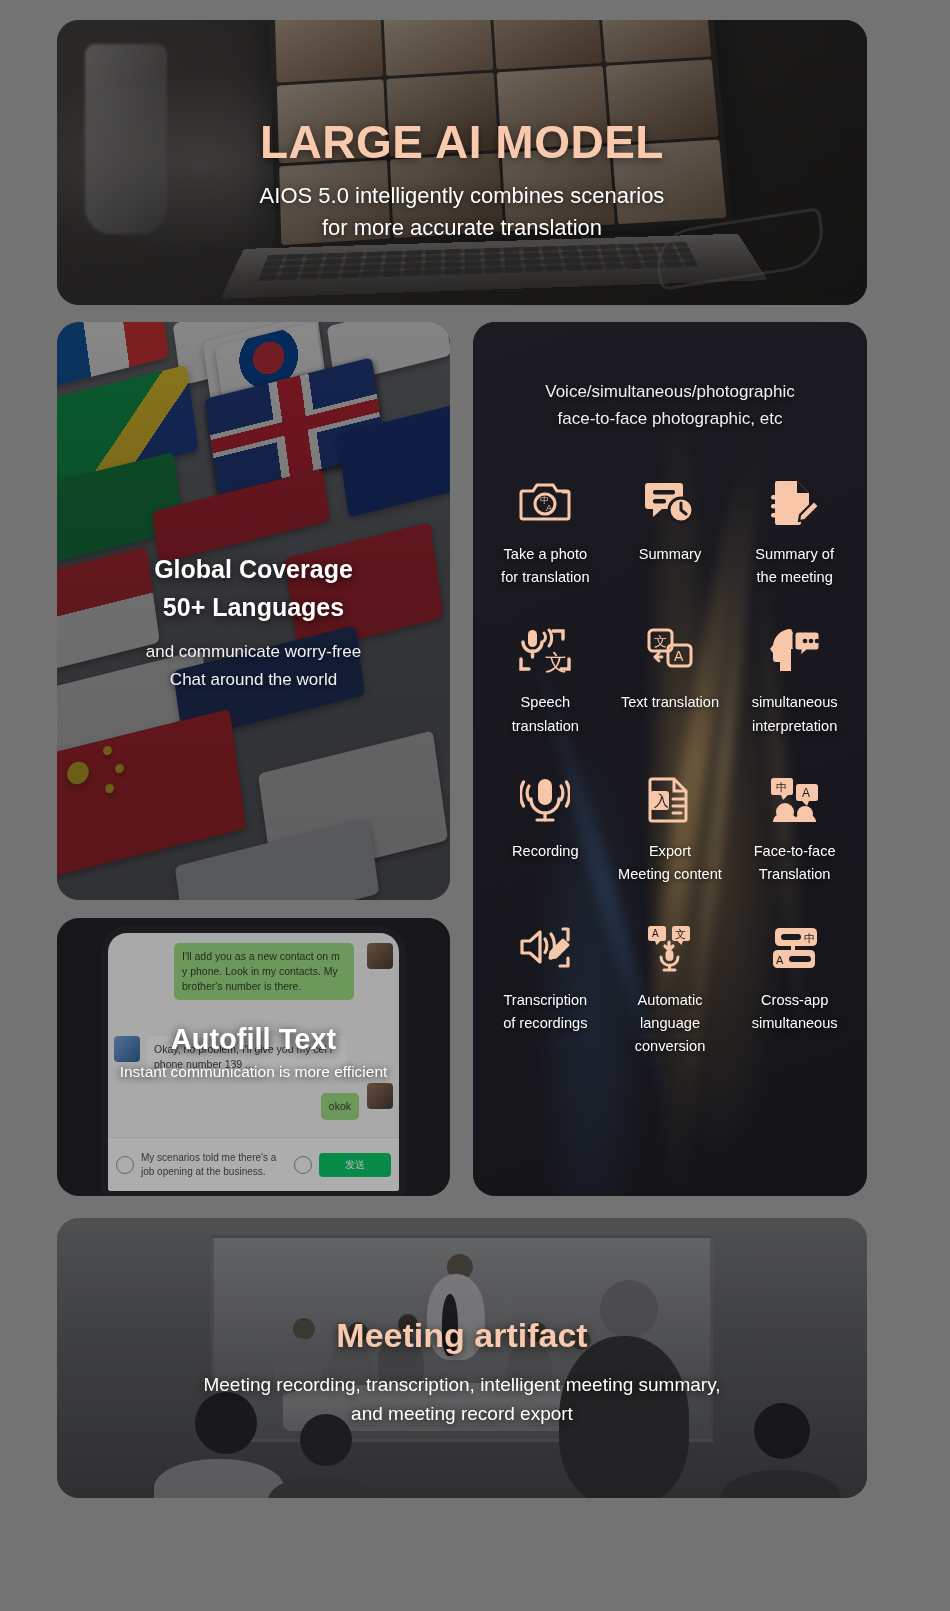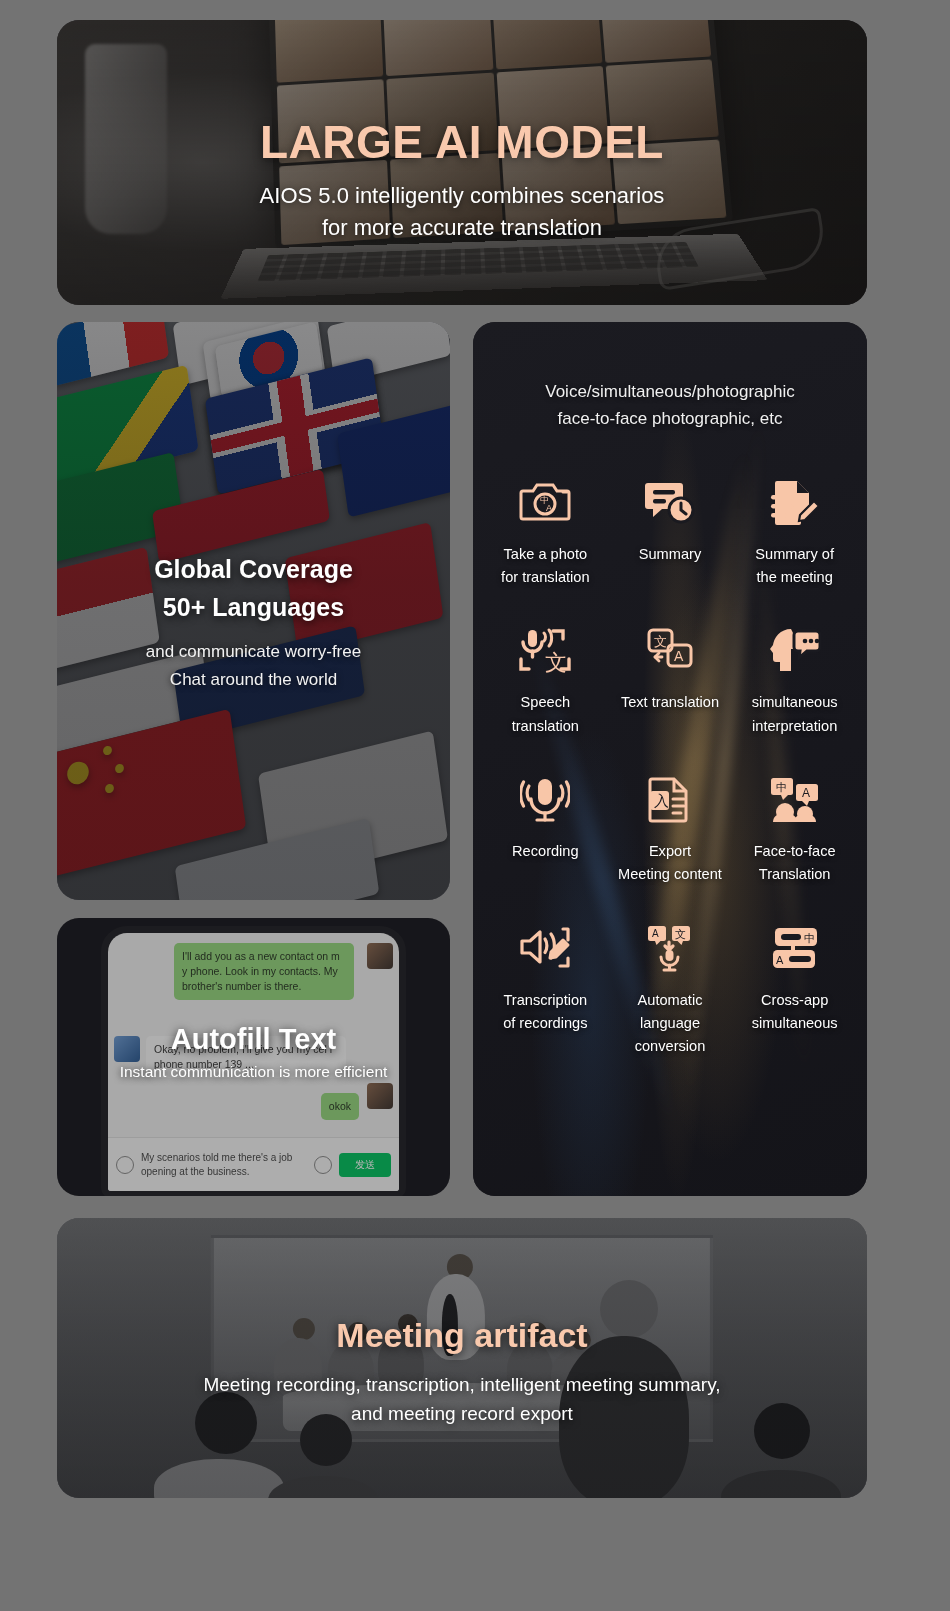--- a/index.html
+++ b/index.html
@@ -161,21 +161,21 @@
   .chat-input {
     position: absolute; left: 0; right: 0; bottom: 0; height: 54px;
     background: #f2f2f2; border-top: 1px solid #dcdcdc;
     display: flex; align-items: center; gap: 7px; padding: 0 8px;
   }
   .ci-circle { width: 18px; height: 18px; border-radius: 50%; border: 1.6px solid #8a8a8a; flex: 0 0 auto; }
   .ci-text { flex: 1; font-size: 10px; color: #4a4a4a; line-height: 1.4; }
   .ci-emoji { width: 18px; height: 18px; border-radius: 50%; border: 1.6px solid #8a8a8a; flex: 0 0 auto; }
   .ci-send {
     background: #07c160; color: #fff; font-size: 10px;
-    padding: 5px 16px; border-radius: 4px; flex: 0 0 auto;
+    padding: 5px 26px; border-radius: 4px; flex: 0 0 auto;
   }
   .af-veil { position: absolute; inset: 0; background: rgba(12,12,14,.30); }
   .af-text {
     position: absolute; left: 0; right: 0; top: 105px; text-align: center; padding: 0 8px;
   }
   .af-title {
     font-size: 29px; font-weight: 700; color: #fff;
     text-shadow: 0 2px 10px rgba(0,0,0,.8);
   }
   .af-sub {

